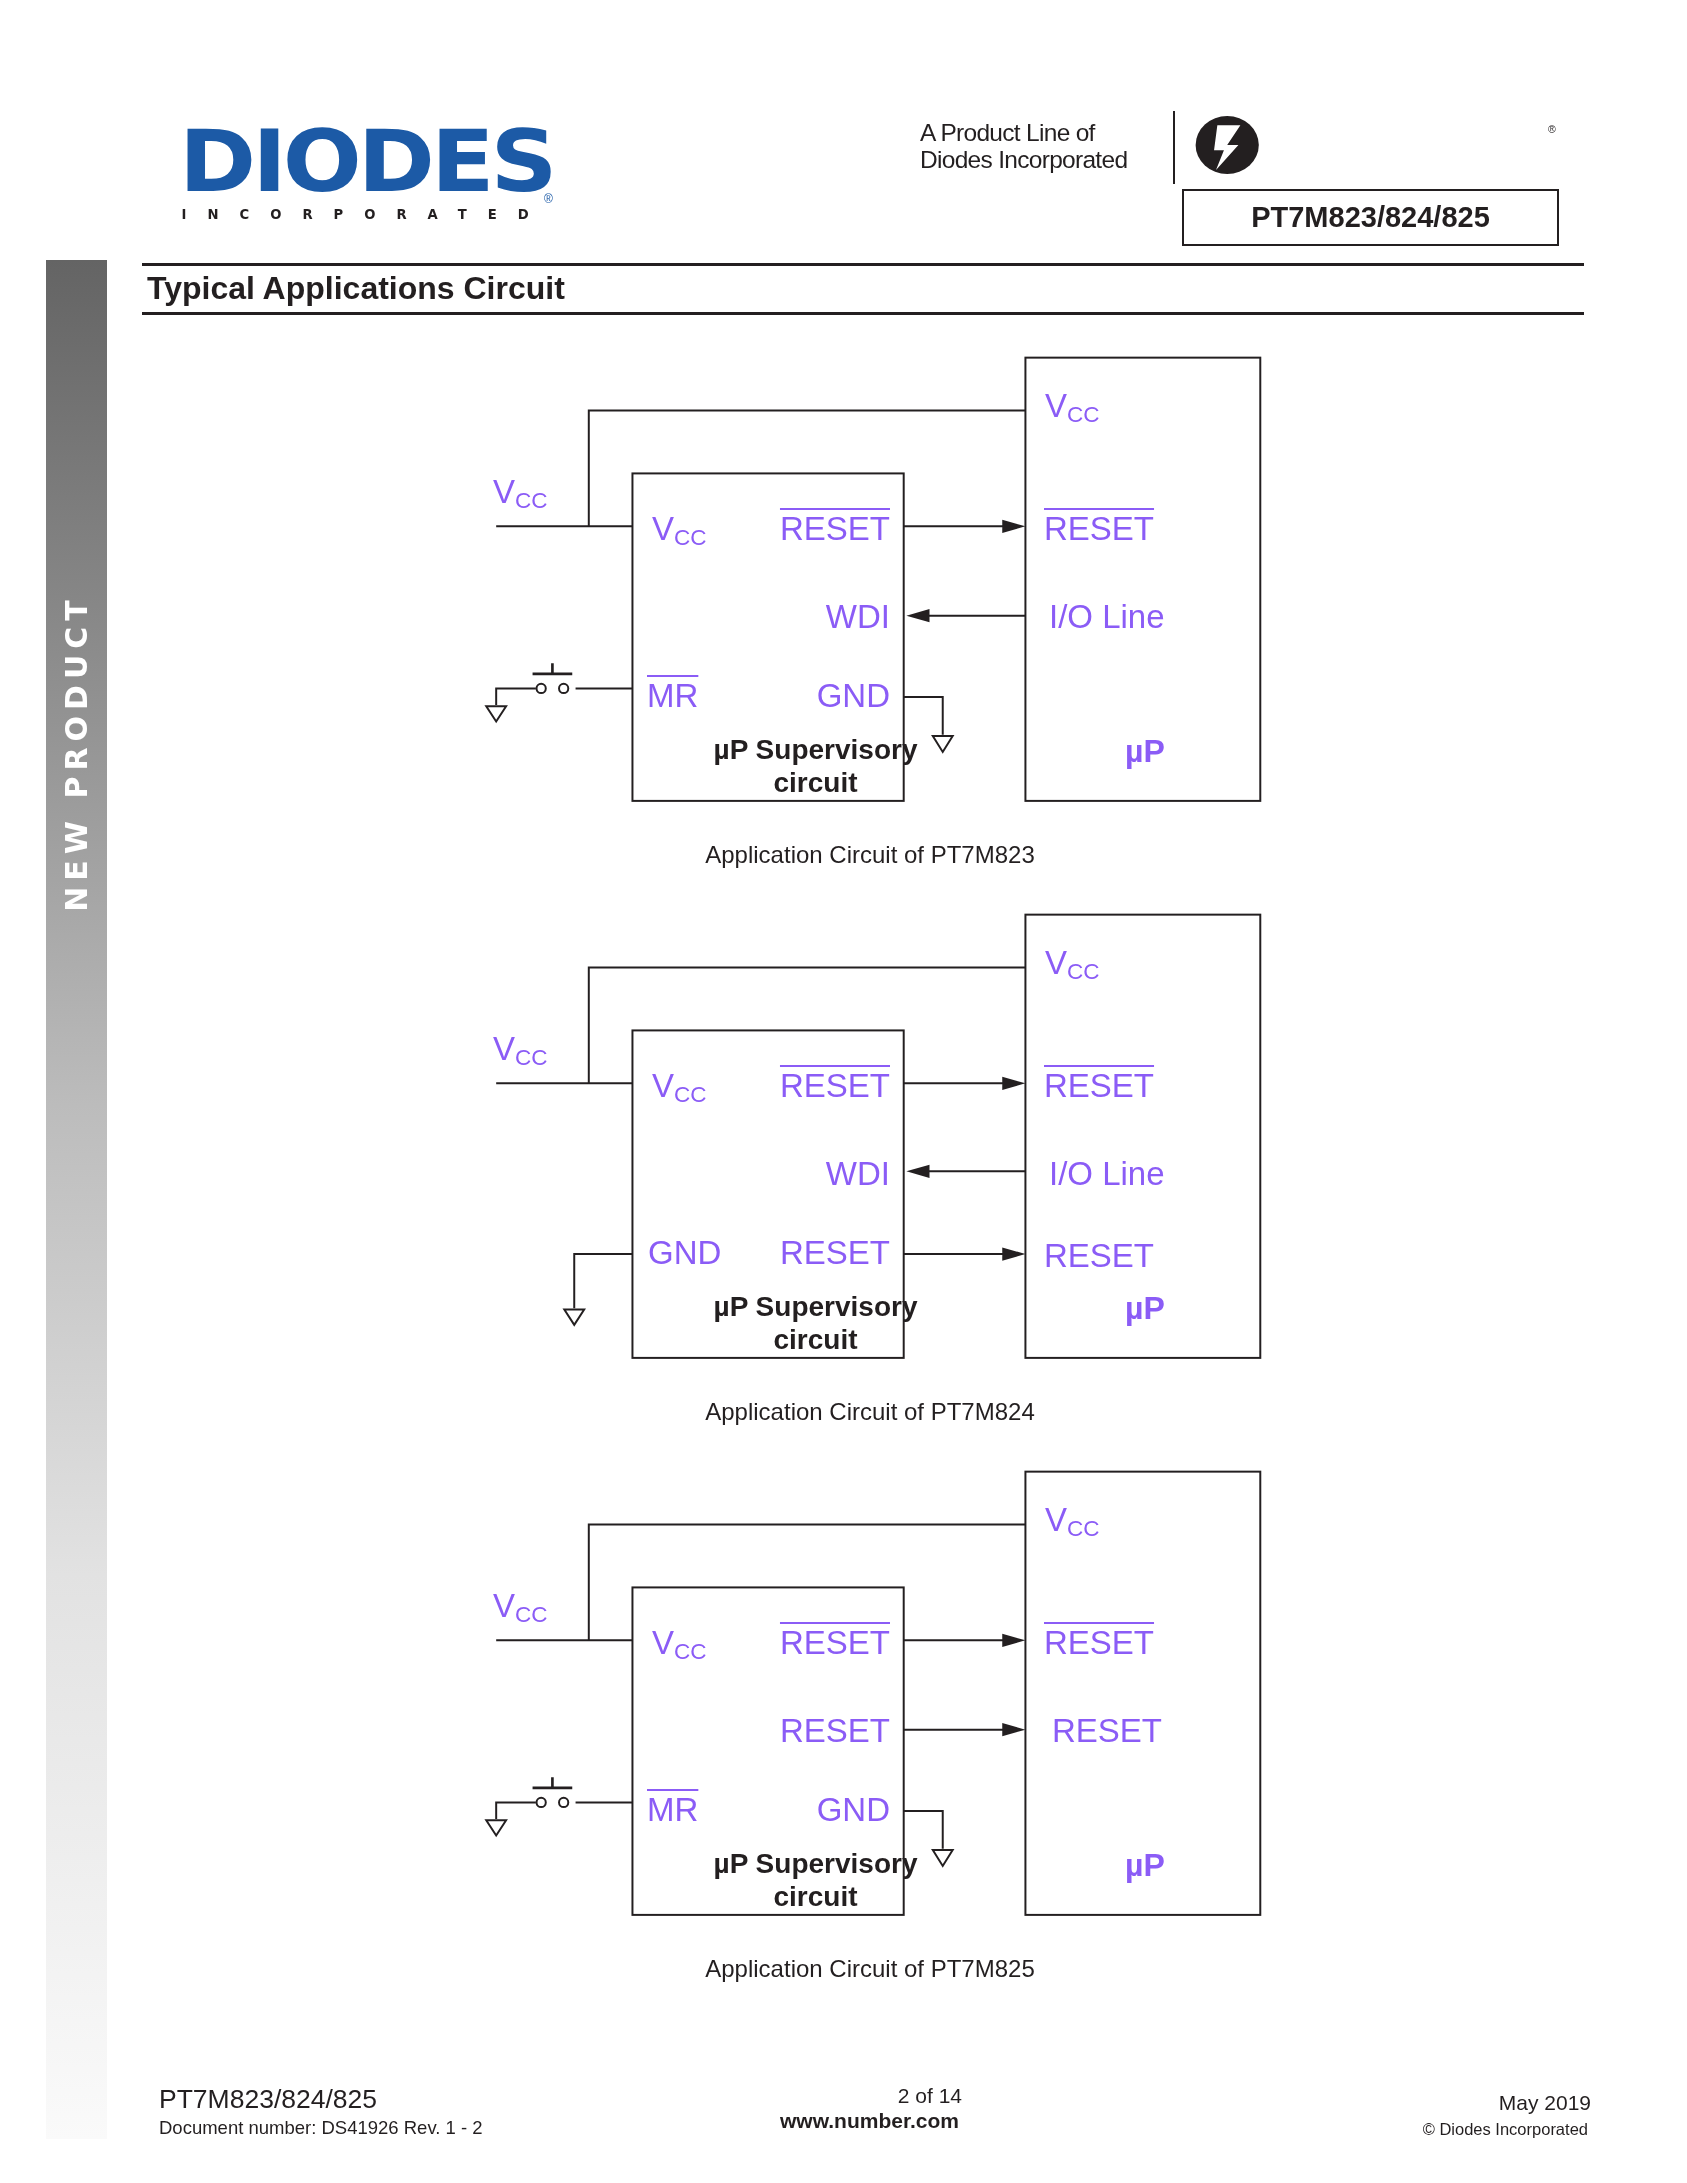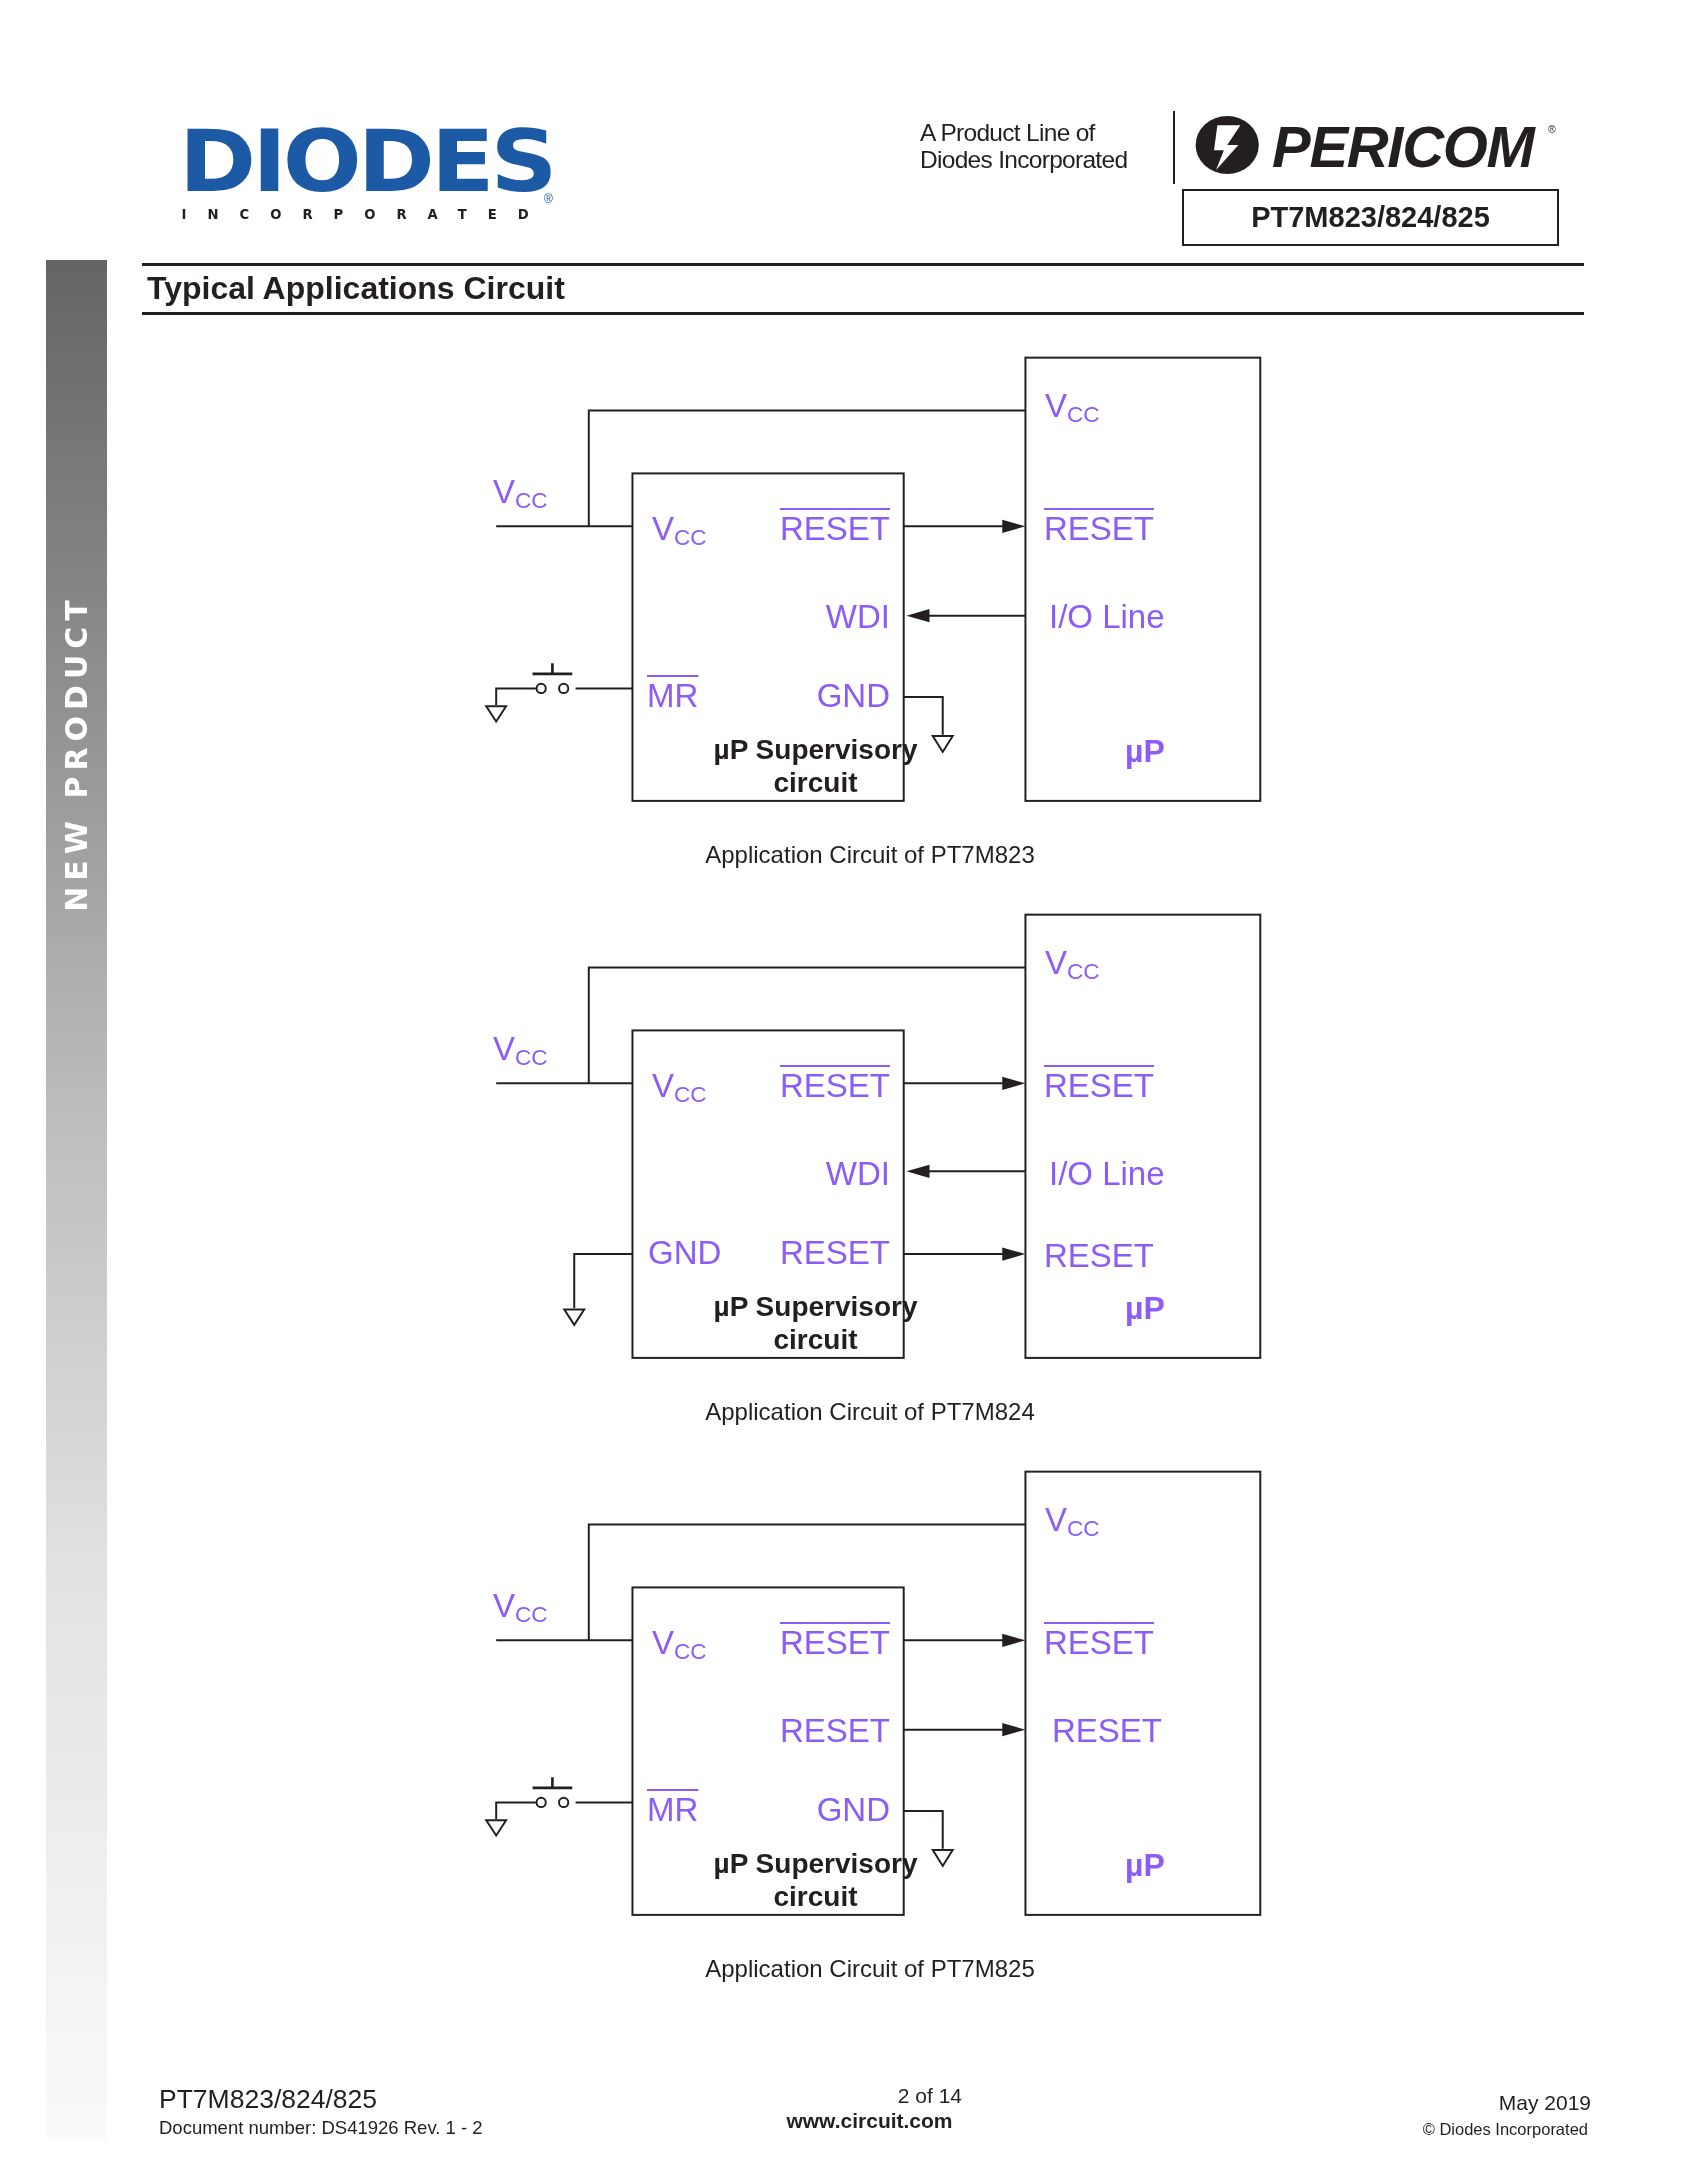--- a/index.html
+++ b/index.html
@@ -60,21 +60,20 @@
   <div>A Product Line of</div>
   <div>Diodes Incorporated</div>
 </div>
 <div id="pl-div" class="abs"></div>
 
 <div id="pericom" class="abs">
   <svg width="79" height="66" viewBox="0 0 120 100" style="position:absolute;left:0;top:0">
     <ellipse cx="55" cy="50" rx="48" ry="44" fill="#231f20"></ellipse>
     <path d="M40 20 L75 20 L55 50 L72 50 L38 88 L50 58 L35 58 Z" fill="#fff"></path>
   </svg>
-  <div id="pericom-word">PERICOM</div>
   <div id="pericom-reg">®</div>
 </div>
 
 <div id="part-box" class="abs">PT7M823/824/825</div>
 
 <div id="rule-top" class="abs"></div>
 <div id="section-title" class="abs">Typical Applications Circuit</div>
 <div id="rule-bot" class="abs"></div>
 
 <div class="circuit" style="top:351px">
@@ -188,16 +187,16 @@
   <div class="lbl" style="left:1045px;top:36px"><span>V</span><sub>CC</sub></div>
   <div class="lbl ov" style="left:1044px;top:159px">RESET</div>
   <div class="lbl" style="left:1052px;top:247px">RESET</div>
   <div class="lbl" style="left:1125px;top:382px;font-weight:bold;font-size:32px">µP</div>
   <div class="caption" style="top:490px">Application Circuit of PT7M825</div>
 </div>
 
 <div class="foot" style="left:159px;top:2084px;font-size:26.5px">PT7M823/824/825</div>
 <div class="foot" style="left:159px;top:2117px;font-size:18.5px">Document number: DS41926  Rev. 1 - 2</div>
 <div class="foot" style="left:777px;width:185px;text-align:right;top:2084px;font-size:21px">2 of 14</div>
-<div class="foot" style="left:744px;width:251px;text-align:center;top:2109px;font-size:21px;font-weight:bold">www.circuit.com</div>
+<div class="foot" style="left:744px;width:251px;text-align:center;top:2109px;font-size:21px;font-weight:bold">www.number.com</div>
 <div class="foot" style="right:96px;top:2091px;font-size:21px;text-align:right">May 2019</div>
 <div class="foot" style="right:99px;top:2120px;font-size:16.5px;text-align:right">© Diodes Incorporated</div>
 
 
 </body></html>

